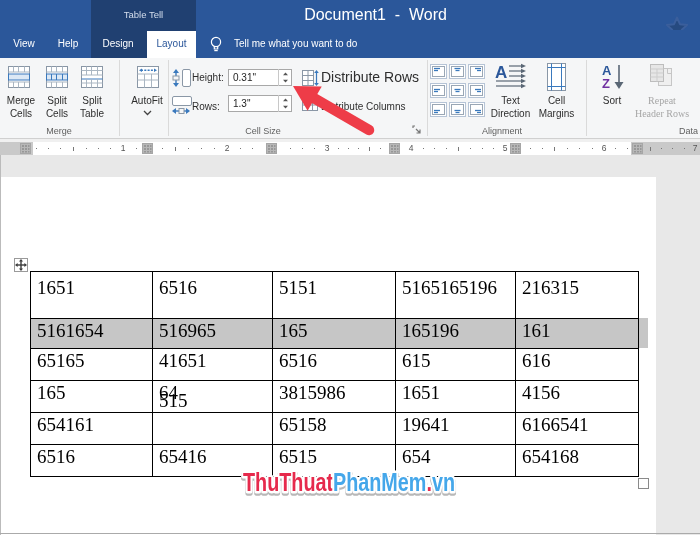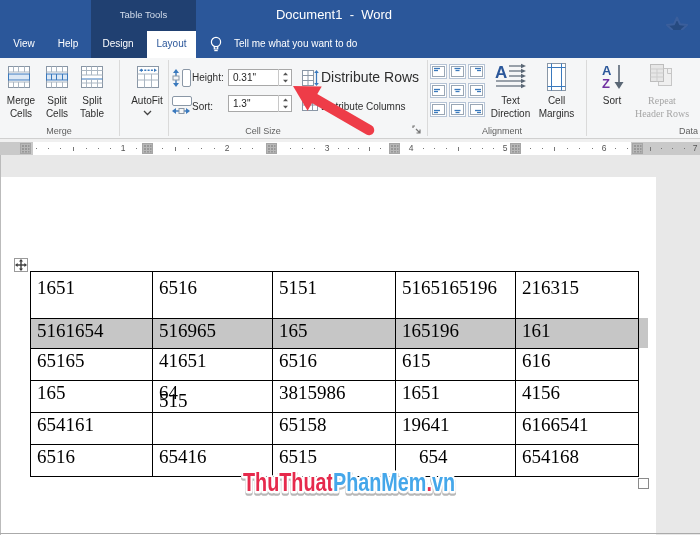--- a/index.html
+++ b/index.html
@@ -7,22 +7,22 @@
 .abs{position:absolute;}
 .lbl{position:absolute;font-size:10px;color:#2e2e2e;text-align:center;line-height:13px;}
 .glbl{position:absolute;font-size:9px;color:#5f5f5f;text-align:center;}
 .sep{position:absolute;width:1px;background:#dadada;}
 .cellnum{position:absolute;font-family:"Liberation Serif",serif;font-size:19px;color:#000;}
 </style></head>
 <body>
 
 <div class="abs" style="left:0;top:0;width:700px;height:30px;background:#2b579a;"></div>
 <div class="abs" style="left:91px;top:0;width:105px;height:58px;background:#204071;"></div>
-<div class="abs" style="left:91px;top:0;width:105px;height:30px;color:#d4deed;font-size:9.5px;line-height:30px;text-align:center;">Table Tools</div>
-<div class="abs" style="left:234px;top:0;width:200px;height:30px;color:#fff;font-size:13px;line-height:29px;text-align:center;">Document1&nbsp;&nbsp;-&nbsp;&nbsp;Word</div>
+<div class="abs" style="left:91px;top:0;width:105px;height:30px;color:#d4deed;font-size:9.5px;line-height:30px;text-align:center;">Table Tell</div>
+<div class="abs" style="left:247px;top:0;width:200px;height:30px;color:#fff;font-size:16px;line-height:29px;text-align:right;">Document1&nbsp;&nbsp;-&nbsp;&nbsp;Word</div>
 <svg class="abs" style="left:665px;top:16px;" width="24" height="24" viewBox="0 0 30 30">
 <path d="M15 2 L18.7 10.2 L27.7 11.1 L21 17.2 L22.9 26 L15 21.5 L7.1 26 L9 17.2 L2.3 11.1 L11.3 10.2 Z" fill="#264a80" stroke="#3b5f9c" stroke-width="2.5" stroke-linejoin="round"></path>
   </svg>
 <div class="abs" style="left:0;top:30px;width:700px;height:28px;background:#2b579a;"></div>
 <div class="abs" style="left:91px;top:30px;width:105px;height:28px;background:#204071;"></div>
 <div class="abs" style="left:0px;top:30px;width:48px;height:28px;color:#fff;font-size:10px;line-height:28px;text-align:center;">View</div>
 <div class="abs" style="left:44px;top:30px;width:48px;height:28px;color:#fff;font-size:10px;line-height:28px;text-align:center;">Help</div>
 <div class="abs" style="left:94px;top:30px;width:48px;height:28px;color:#fff;font-size:10px;line-height:28px;text-align:center;">Design</div>
 <div class="abs" style="left:147px;top:31px;width:49px;height:27px;background:#fff;"></div>
 <div class="abs" style="left:147px;top:30px;width:49px;height:28px;color:#2b579a;font-size:10px;line-height:28px;text-align:center;">Layout</div>
@@ -101,21 +101,21 @@
 <rect x="1" y="7" width="6" height="4" fill="#f5f6f7" stroke="#8a97a6"></rect>
 </svg>
 <div class="abs" style="left:192px;top:70px;font-size:10px;color:#2e2e2e;line-height:15px;">Height:</div>
 <svg class="abs" style="left:172px;top:96px;" width="20" height="20" viewBox="0 0 20 20">
 <rect x="0.5" y="0.5" width="19" height="9" rx="1.5" fill="#fff" stroke="#8a97a6"></rect>
 <line x1="2.5" y1="15" x2="15.5" y2="15" stroke="#3a79bd" stroke-width="1.4"></line>
 <path d="M0 15 L4 12 L4 18 Z" fill="#3a79bd"></path>
     <path d="M18 15 L14 12 L14 18 Z" fill="#3a79bd"></path>
 <rect x="7" y="12.5" width="5" height="5" fill="#f5f6f7" stroke="#8a97a6"></rect>
 </svg>
-<div class="abs" style="left:192px;top:99px;font-size:10px;color:#2e2e2e;line-height:15px;">Sort:</div>
+<div class="abs" style="left:192px;top:99px;font-size:10px;color:#2e2e2e;line-height:15px;">Rows:</div>
 <div class="abs" style="left:228px;top:69px;width:64px;height:17px;background:#fff;border:1px solid #a8a8a8;"></div>
 <div class="abs" style="left:233px;top:69px;font-size:10px;color:#1e1e1e;line-height:17px;">0.31"</div>
 <div class="abs" style="left:278px;top:69px;width:1px;height:17px;background:#c8c8c8;"></div>
 <svg class="abs" style="left:282px;top:72px;" width="7" height="11" viewBox="0 0 7 11">
     <path d="M3.5 0.5 L6 3.2 L1 3.2 Z" fill="#555"></path>
     <path d="M3.5 10.5 L6 7.8 L1 7.8 Z" fill="#555"></path>
   </svg>
 <div class="abs" style="left:228px;top:95px;width:64px;height:17px;background:#fff;border:1px solid #a8a8a8;"></div>
 <div class="abs" style="left:233px;top:95px;font-size:10px;color:#1e1e1e;line-height:17px;">1.3"</div>
 <div class="abs" style="left:278px;top:95px;width:1px;height:17px;background:#c8c8c8;"></div>
@@ -438,21 +438,21 @@
 <div class="cellnum" style="left:402px;top:382px;">1651</div>
 <div class="cellnum" style="left:522px;top:382px;">4156</div>
 <div class="cellnum" style="left:37px;top:414px;">654161</div>
 <div class="cellnum" style="left:159px;top:390px;">515</div>
 <div class="cellnum" style="left:279px;top:414px;">65158</div>
 <div class="cellnum" style="left:402px;top:414px;">19641</div>
 <div class="cellnum" style="left:522px;top:414px;">6166541</div>
 <div class="cellnum" style="left:37px;top:446px;">6516</div>
 <div class="cellnum" style="left:159px;top:446px;">65416</div>
 <div class="cellnum" style="left:279px;top:446px;">6515</div>
-<div class="cellnum" style="left:419px;top:446px;">654</div>
+<div class="cellnum" style="left:402px;top:446px;">654</div>
 <div class="cellnum" style="left:522px;top:446px;">654168</div>
 <div class="abs" style="left:638px;top:478px;width:11px;height:11px;background:#fff;border:1px solid #8a8a8a;"></div>
 <svg class="abs" style="left:285px;top:78px;" width="95" height="60" viewBox="0 0 95 60">
 <line x1="27" y1="19" x2="84" y2="52" stroke="#ee3c48" stroke-width="10.5" stroke-linecap="round"></line>
 <path d="M8 8 L36.7 8.4 L22.6 32.7 Z" fill="#ee3c48"></path>
 </svg>
 <svg class="abs" style="left:238px;top:464px;" width="226" height="36" viewBox="0 0 226 36">
 <g font-family="Liberation Sans" font-size="25" font-weight="bold">
 <text x="5" y="26.5" textLength="212" lengthAdjust="spacingAndGlyphs" paint-order="stroke" stroke="#b8b8b8" stroke-width="5.5" stroke-linejoin="round" fill="#b8b8b8" transform="translate(0 2.6)">ThuThuatPhanMem.vn</text>
 <text x="5" y="26.5" textLength="212" lengthAdjust="spacingAndGlyphs" paint-order="stroke" stroke="#fff" stroke-width="5" stroke-linejoin="round"><tspan fill="#e62a4c">ThuThuat</tspan><tspan fill="#45a7ea">PhanMem</tspan><tspan fill="#e62a4c">.</tspan><tspan fill="#45a7ea">vn</tspan></text>

